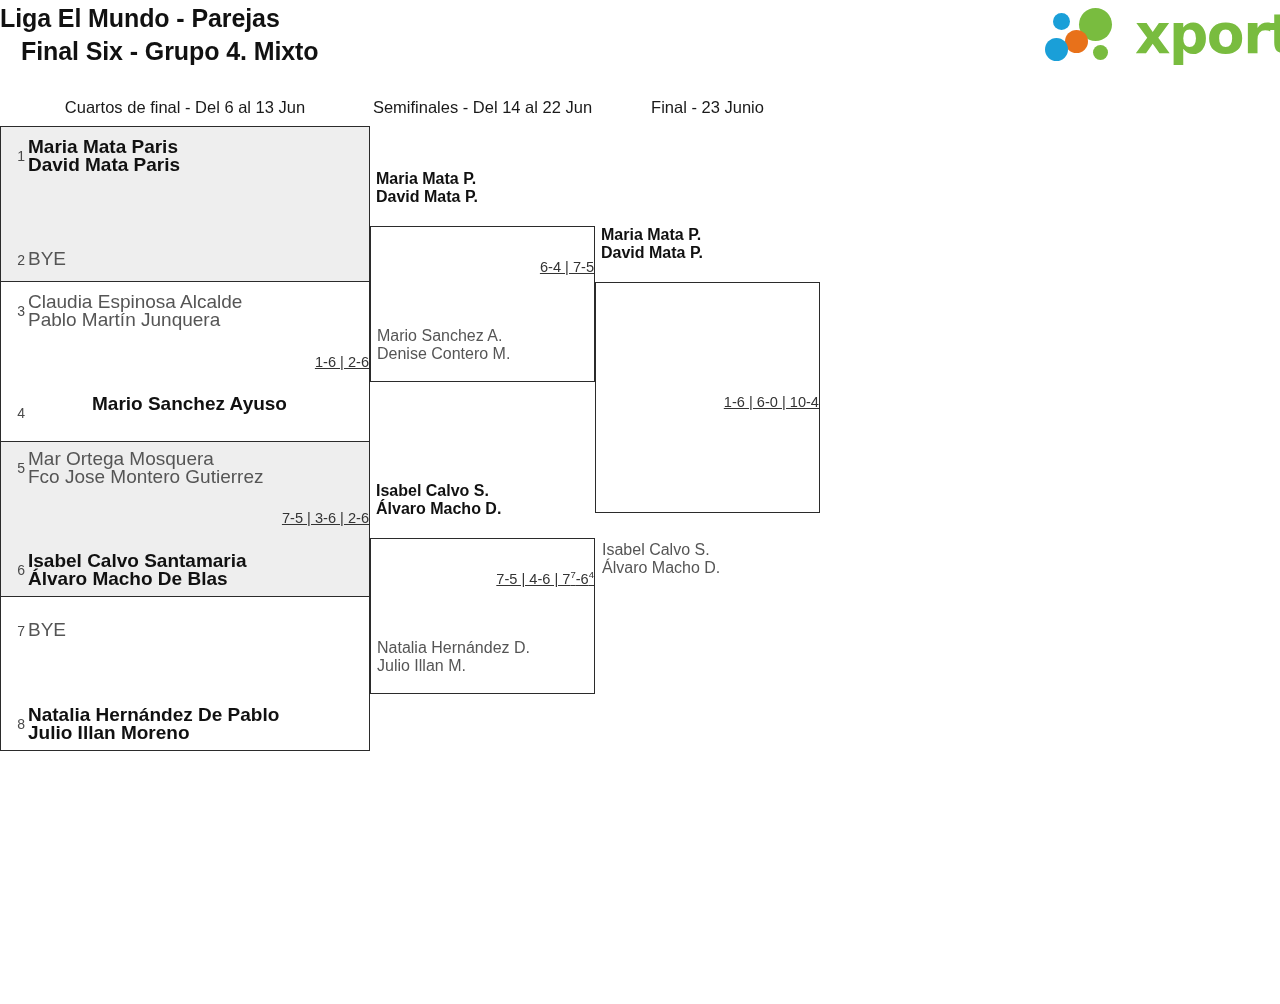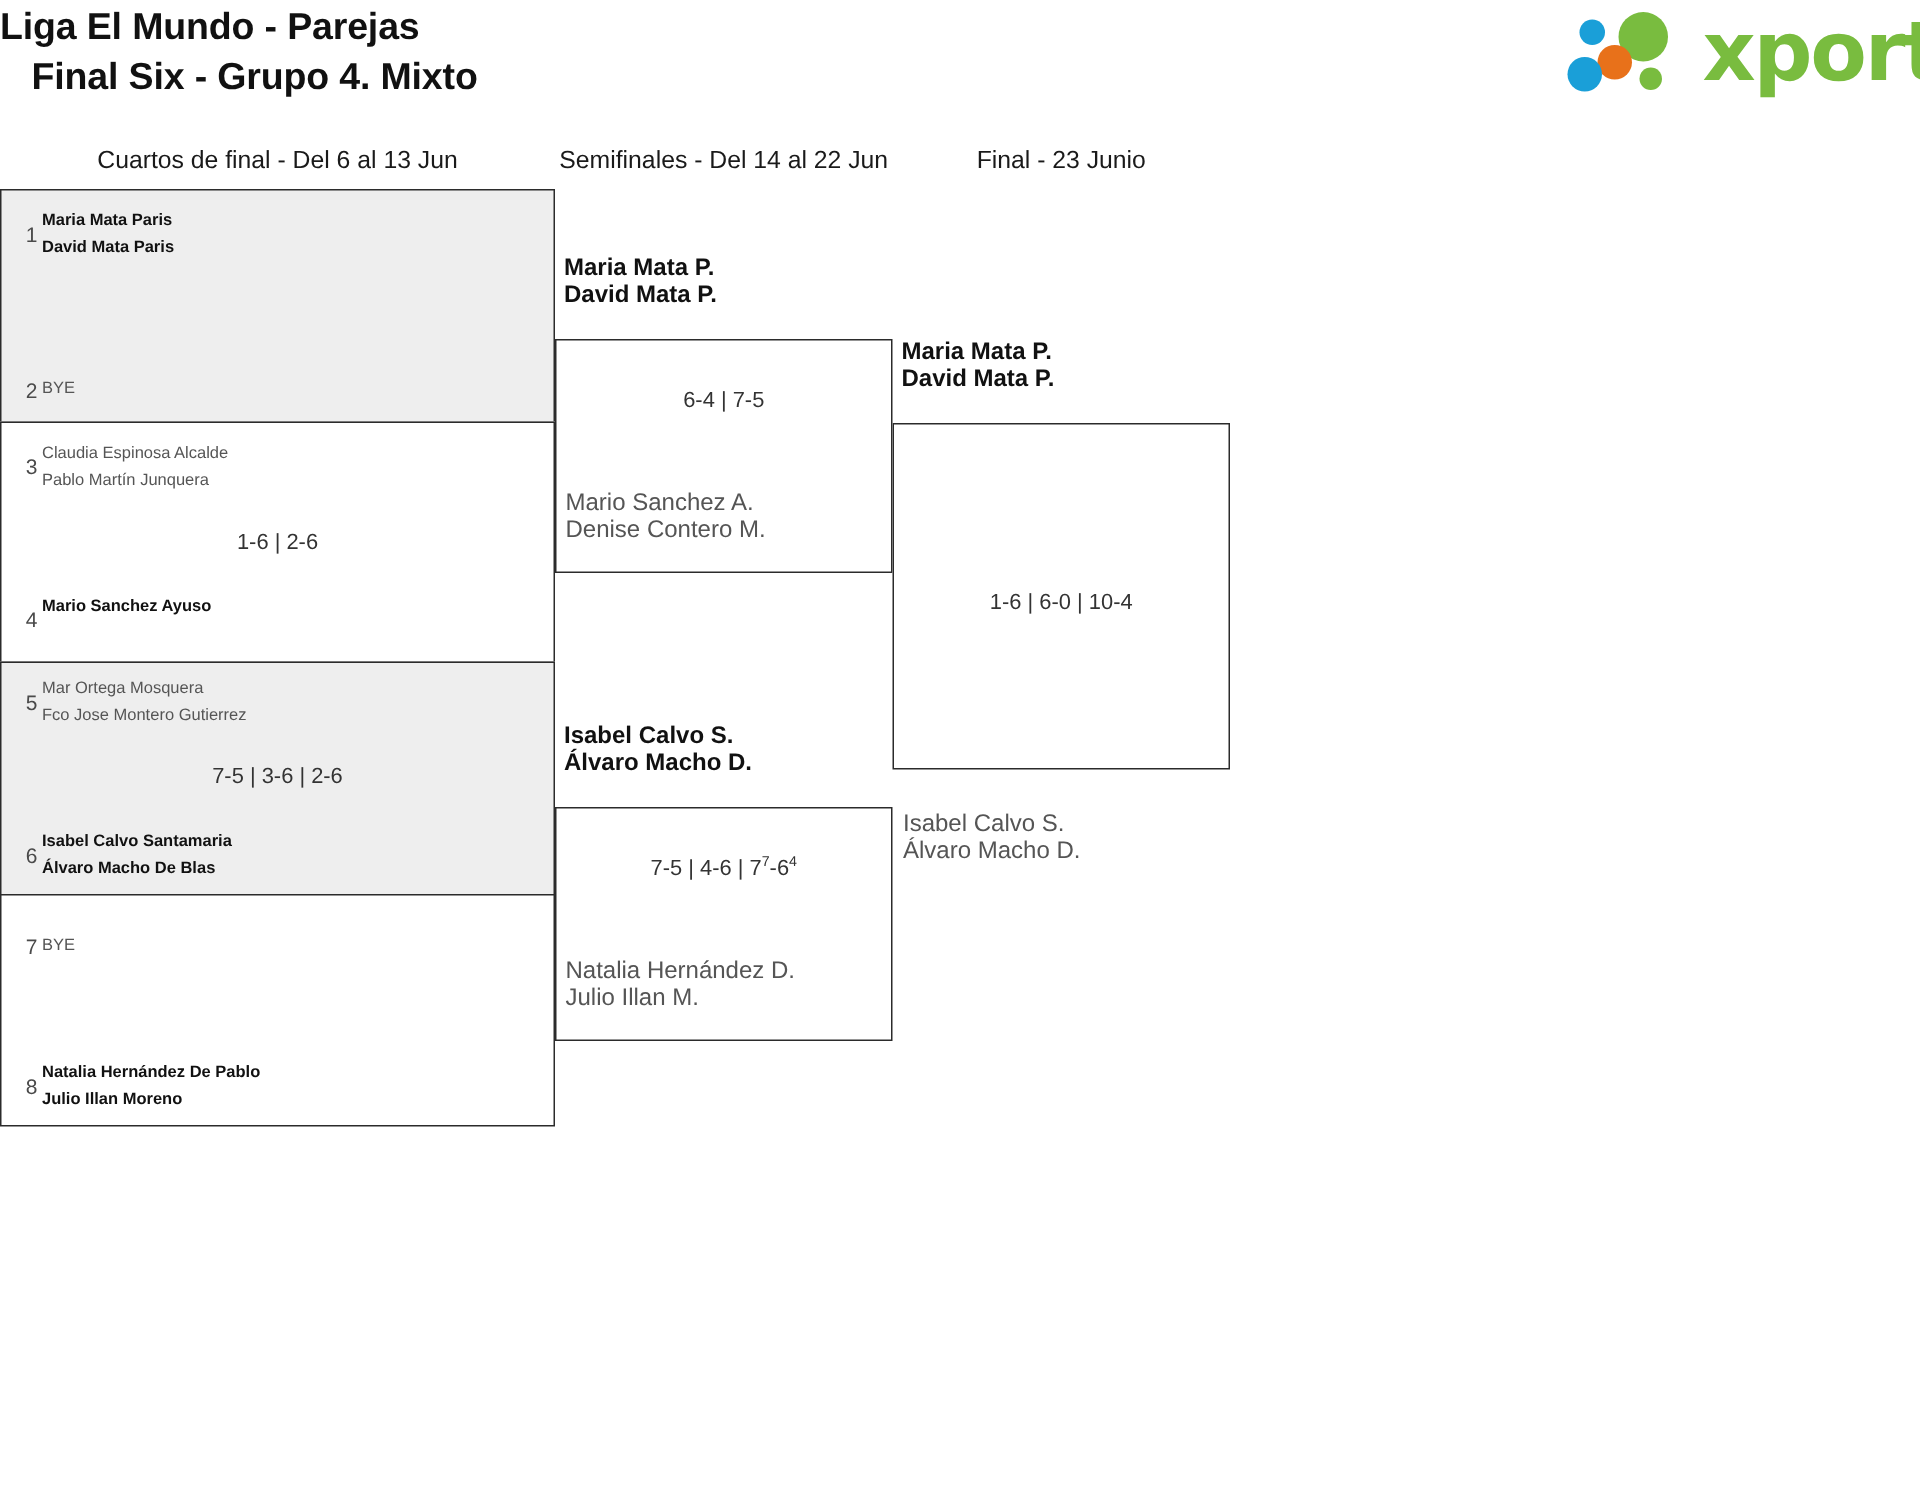--- a/index.html
+++ b/index.html
@@ -46,29 +46,29 @@
   .box.shaded{background:#eeeeee;}
 
   
   .entry{position:absolute;left:0;width:100%;box-sizing:border-box;}
   .seed{
     position:absolute;left:6px;width:18px;text-align:right;
     font-size:14px;line-height:18px;color:#4a4a4a;font-weight:400;
   }
   .names{
     position:absolute;left:27px;right:18px;
-    font-size:11px;line-height:18.4px;
+    font-size:19px;line-height:18.4px;
   }
   .names .n{display:block;white-space:nowrap;}
   .win .n{font-weight:700;color:#111111;}
   .lose .n{font-weight:400;color:#555555;}
 
   .score{
-    position:absolute;left:0;width:100%;text-align:center;
-    font-size:14.6px;line-height:19px;color:#333333;font-weight:400;
+    position:absolute;left:0;width:100%;text-align:right;
+    font-size:14.6px;line-height:19px;color:#333333;font-weight:400;text-decoration:underline;
   }
   .score sup{font-size:9.5px;vertical-align:super;line-height:0;}
 
   
   .freenames{
     position:absolute;
     font-size:16px;line-height:18.4px;
   }
   .freenames .n{display:block;white-space:nowrap;}
   .freenames.win .n{font-weight:700;color:#111111;}
@@ -120,21 +120,21 @@
     <div class="entry lose" style="top:10px;height:40px;">
       <span class="seed" style="top:10px;">3</span>
       <span class="names" style="top:1px;">
         <span class="n">Claudia Espinosa Alcalde</span>
         <span class="n">Pablo Martín Junquera</span>
       </span>
     </div>
     <div class="score" style="top:71px;">1-6 | 2-6</div>
     <div class="entry win" style="top:112px;height:40px;">
       <span class="seed" style="top:10px;">4</span>
-      <span class="names" style="top:1px;">
+      <span class="names" style="top:1px;text-align:center;">
         <span class="n">Mario Sanchez Ayuso</span>
       </span>
     </div>
   </div>
 
   <div class="box shaded" style="left:0px;top:441px;width:370px;height:156px;">
     <div class="entry lose" style="top:7px;height:40px;">
       <span class="seed" style="top:10px;">5</span>
       <span class="names" style="top:1px;">
         <span class="n">Mar Ortega Mosquera</span>

